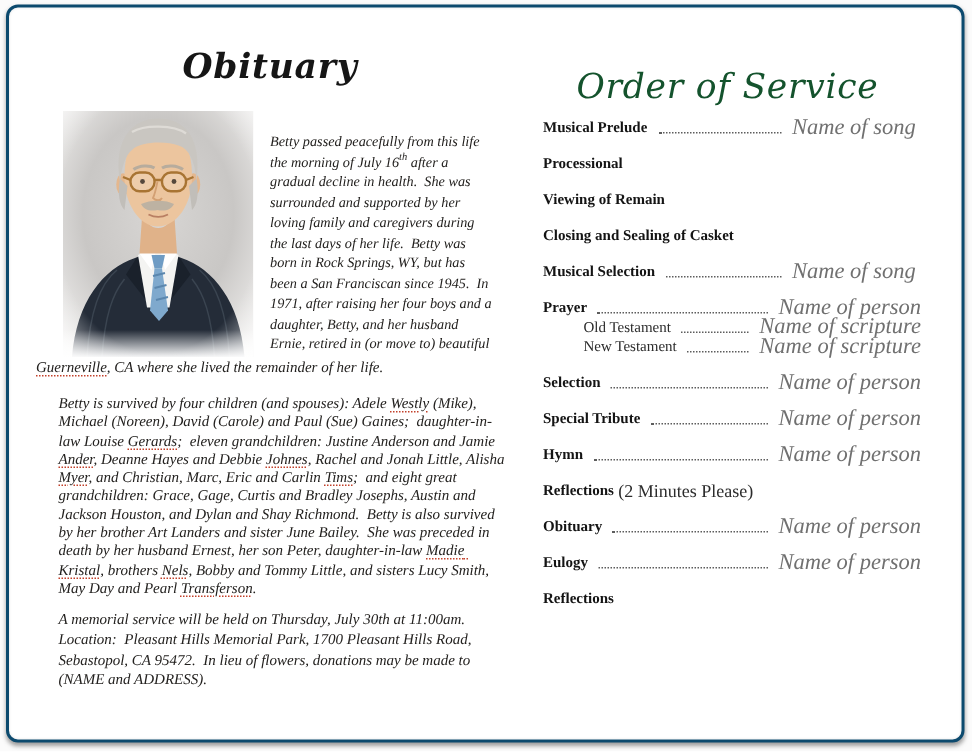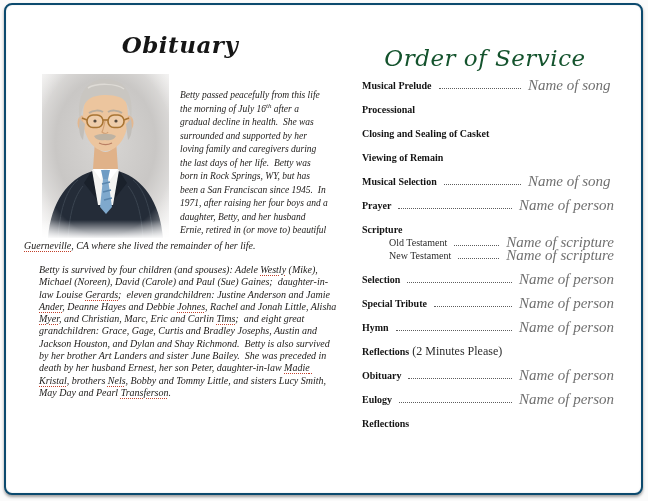--- a/index.html
+++ b/index.html
@@ -107,50 +107,48 @@
         <path d="M57,69 C61,71 66,71 70,69" stroke="#b97f63" stroke-width="1.2" fill="none"></path>
 
         <rect y="146" width="127" height="18" fill="url(#fade)"></rect>
         <rect width="127" height="164" fill="url(#vig)"></rect>
       </svg>
     </div>
 
     <p class="body-par par-intro"><span>Betty passed peacefully from this life the morning of July 16</span><sup>th</sup><span> after a gradual decline in health.  She was surrounded and supported by her loving family and caregivers during the last days of her life.  Betty was born in Rock Springs, WY, but has been a San Franciscan since 1945.  In 1971, after raising her four boys and a daughter, Betty, and her husband Ernie, retired in (or move to) beautiful</span></p>
     <p class="body-par par-residence"><span class="sq">Guerneville</span><span>, CA where she lived the remainder of her life.</span></p>
     <p class="body-par par-family"><span>Betty is survived by four children (and spouses): Adele </span><span class="sq">Westly</span><span> (Mike), Michael (Noreen), David (Carole) and Paul (Sue) Gaines;  daughter-in-law Louise </span><span class="sq">Gerards</span><span>;  eleven grandchildren: Justine Anderson and Jamie </span><span class="sq">Ander</span><span>, Deanne Hayes and Debbie </span><span class="sq">Johnes</span><span>, Rachel and Jonah Little, Alisha </span><span class="sq">Myer</span><span>, and Christian, Marc, Eric and Carlin </span><span class="sq">Tims</span><span>;  and eight great grandchildren: Grace, Gage, Curtis and Bradley Josephs, Austin and Jackson Houston, and Dylan and Shay Richmond.  Betty is also survived by her brother Art Landers and sister June Bailey.  She was preceded in death by her husband Ernest, her son Peter, daughter-in-law </span><span class="sq">Madie Kristal</span><span>, brothers </span><span class="sq">Nels</span><span>, Bobby and Tommy Little, and sisters Lucy Smith, May Day and Pearl </span><span class="sq">Transferson</span><span>.</span></p>
+    <p class="body-par par-service"><span>A memorial service will be held on Thursday, July 30th at 11:00am.  Location:  Pleasant Hills Memorial Park, 1700 Pleasant Hills Road, Sebastopol, CA 95472.  In lieu of flowers, donations may be made to (NAME and ADDRESS).</span></p>
 
     <h1 class="script-title title-right">Order of Service</h1>
 
     <div class="service-list">
         <div class="srow">
           <span class="slabel">Musical Prelude</span>
           <span class="sleader"></span>
           <span class="svalue">Name of song</span>
         </div>
         <div class="srow">
           <span class="slabel">Processional</span>
         </div>
         <div class="srow">
-          <span class="slabel">Closing and Sealing of Casket</span>
+          <span class="slabel">Viewing of Remain</span>
         </div>
         <div class="srow">
-          <span class="slabel">Viewing of Remain</span>
+          <span class="slabel">Closing and Sealing of Casket</span>
         </div>
         <div class="srow">
           <span class="slabel">Musical Selection</span>
           <span class="sleader"></span>
           <span class="svalue">Name of song</span>
         </div>
         <div class="srow">
           <span class="slabel">Prayer</span>
           <span class="sleader"></span>
           <span class="svalue">Name of person</span>
-        </div>
-        <div class="srow">
-          <span class="slabel">Scripture</span>
         </div>
         <div class="srow sub">
           <span class="slabel">Old Testament</span>
           <span class="sleader"></span>
           <span class="svalue">Name of scripture</span>
         </div>
         <div class="srow sub">
           <span class="slabel">New Testament</span>
           <span class="sleader"></span>
           <span class="svalue">Name of scripture</span>

